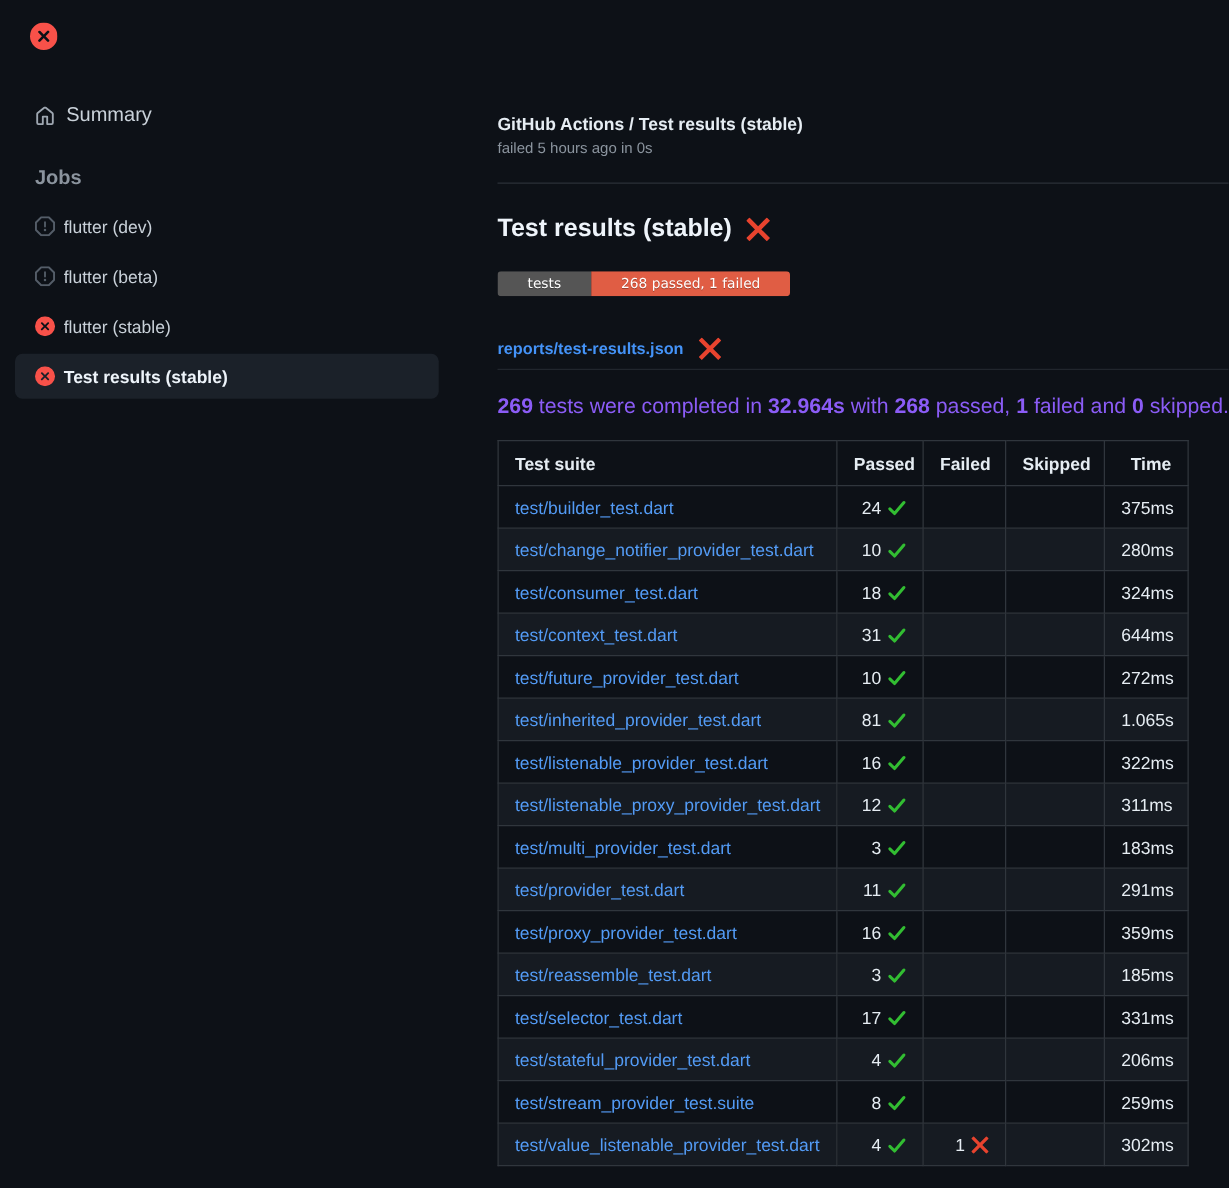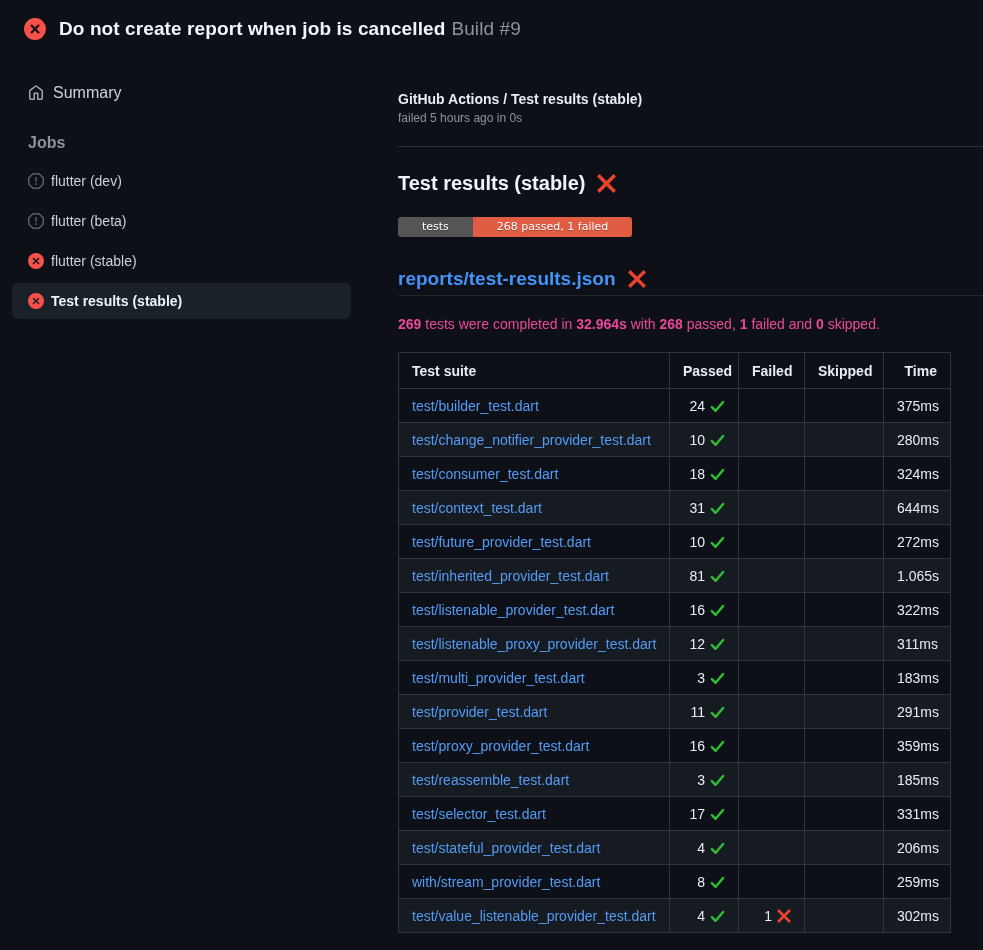--- a/index.html
+++ b/index.html
@@ -75,28 +75,28 @@
   .badge .seg { padding:0 24px; color:#fff; text-shadow:0 1px 0 rgba(1,1,1,0.3); white-space:nowrap; }
   .badge .seg.l { background:#555555; }
   .badge .seg.r { background:#e05d44; }
 
   .report-title {
     position:absolute; top:207px; left:0; width:585px;
     padding-bottom:1px; border-bottom:1px solid #21262d;
   }
   .report-title .inner { display:flex; align-items:center; }
   .report-title a {
-    font-size:19px; font-weight:700; line-height:30px; color:#4493f8;
+    font-size:13px; font-weight:700; line-height:30px; color:#4493f8;
     text-decoration:none; white-space:nowrap; cursor:pointer;
   }
   .report-title .cross { margin-left:12px; }
 
   .summary-line {
-    position:absolute; top:257px; left:0; font-size:14px; line-height:21px;
-    color:#ec4899; white-space:nowrap;
+    position:absolute; top:257px; left:0; font-size:17px; line-height:21px;
+    color:#8b5cf6; white-space:nowrap;
   }
   .summary-line b { font-weight:700; }
 
   
   .results-table {
     position:absolute; top:295px; left:0;
     border-collapse:collapse; table-layout:fixed; width:552px;
     font-size:14px;
   }
   .results-table th, .results-table td {
@@ -114,21 +114,20 @@
 </style>
 </head>
 <body>
 
 <div class="run-header">
   <span class="status" id="header-status-icon">
       <svg width="22" height="22" viewBox="0 0 16 16" fill="#f85149">
         <path d="M2.343 13.657A8 8 0 1 1 13.658 2.343 8 8 0 0 1 2.343 13.657ZM6.03 4.97a.751.751 0 0 0-1.042.018.751.751 0 0 0-.018 1.042L6.94 8 4.97 9.97a.749.749 0 0 0 .326 1.275.749.749 0 0 0 .734-.215L8 9.06l1.97 1.97a.749.749 0 0 0 1.275-.326.749.749 0 0 0-.215-.734L9.06 8l1.97-1.97a.749.749 0 0 0-.326-1.275.749.749 0 0 0-.734.215L8 6.94 6.03 4.97Z"></path>
       </svg>
     </span>
-  <h1><span>Do not create report when job is cancelled</span><span class="build">Build #9</span></h1>
 </div>
 
 <aside class="sidebar">
   <div class="summary-item">
     <span id="home-icon">
         <svg width="16" height="16" viewBox="0 0 16 16" fill="#9ea7b1">
           <path d="M6.906.664a1.749 1.749 0 0 1 2.187 0l5.25 4.2c.415.332.657.835.657 1.367v7.019A1.75 1.75 0 0 1 13.25 15h-3.5a.75.75 0 0 1-.75-.75V9H7v5.25a.75.75 0 0 1-.75.75h-3.5A1.75 1.75 0 0 1 1 13.25V6.23c0-.531.242-1.034.657-1.366l5.25-4.2Zm1.25 1.171a.25.25 0 0 0-.312 0l-5.25 4.21a.25.25 0 0 0-.094.195v7.01c0 .138.112.25.25.25H5.5V8.25a.75.75 0 0 1 .75-.75h3.5a.75.75 0 0 1 .75.75v5.25h2.75a.25.25 0 0 0 .25-.25V6.23a.25.25 0 0 0-.094-.195l-5.25-4.2Z"></path>
         </svg>
       </span>
     <span class="label">Summary</span>
@@ -410,21 +409,21 @@
                 <svg width="15" height="15" viewBox="0 0 16 16" fill="none" stroke="#32bd32" stroke-width="2.6" stroke-linecap="round" stroke-linejoin="round">
                   <path d="M2 8.6 6 12.6 14 3.2"></path>
                 </svg>
               </span>
             </span></td>
           <td></td>
           <td></td>
           <td>206ms</td>
         </tr>
         <tr>
-          <td><a>with/stream_provider_test.dart</a></td>
+          <td><a>test/stream_provider_test.suite</a></td>
           <td><span class="cellflex">
               <span class="num">8</span>
               <span>
                 <svg width="15" height="15" viewBox="0 0 16 16" fill="none" stroke="#32bd32" stroke-width="2.6" stroke-linecap="round" stroke-linejoin="round">
                   <path d="M2 8.6 6 12.6 14 3.2"></path>
                 </svg>
               </span>
             </span></td>
           <td></td>
           <td></td>

